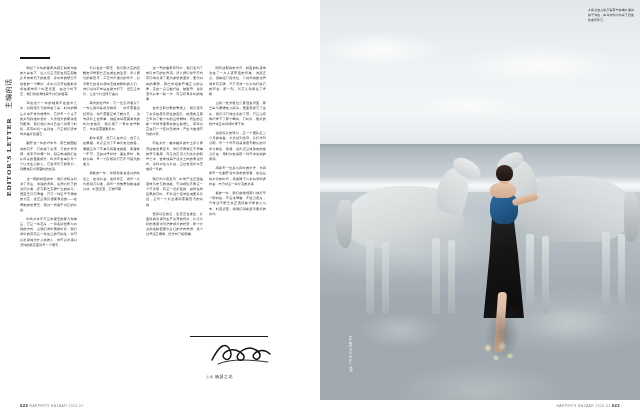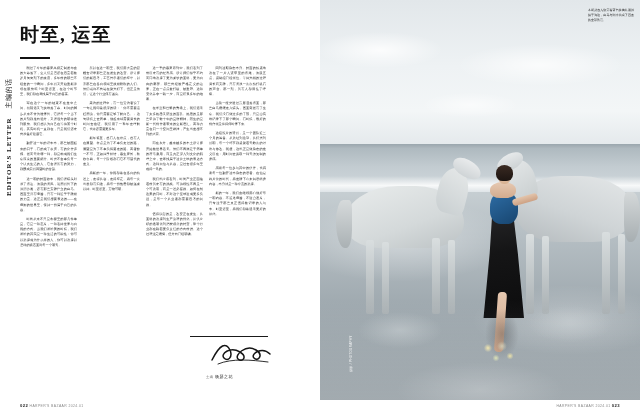--- a/index.html
+++ b/index.html
@@ -340,21 +340,20 @@
 <div class="spread">
 
   <div class="page-left">
 
     <div class="vertical-label">
       <span class="bold">EDITOR'S LETTER</span>
       &nbsp;&nbsp;
       <span>主编的话</span>
     </div>
 
-    <div class="headline">时至, 运至</div>
     <div class="rule"></div>
 
     <div class="col col-a">
       <p>刚过了今年的春夏高级定制发布会的大幕落下，全人们是否还在思量着被岁月匆匆刻下的痕迹，多年前的那些不经意的一个瞬间，多年后又开始重新浮现在眼前呢？时至运至，在这个时节里，我们都在寻找属于自己的答案。</p>
       <p>写在这个一年的结束不在意中之间，相隔远又飞快地落了幕。时间的脚步从来不曾为谁停留，它把每一个当下的片刻都推向远方，又把远方的期待送到眼前。我们总以为自己在等待某个时机，其实时机一直都在，只是我们还未曾准备好迎接它。</p>
       <p>翻开这一年的记事本，那些被圈起来的日子，有的成了欢庆，有的化作遗憾。然而无论哪一种，都是构成我们生命厚度的重要部分。时光不会辜负每一个认真生活的人，它会把所有的努力，都酿成日后回望时的甘甜。</p>
       <p>这一期的封面故事，我们把镜头对准了海边。清晨的海风，退潮后留下的湿润沙滩，还有那些安静伫立的白马。画面里没有喧嚣，只有一种近乎于静默的力量。这正是我们想要表达的——在喧闹的世界里，保持一份属于自己的从容。</p>
       <p>时尚从来不只是衣橱里的那几件单品，它是一种态度，一种看待世界与自我的方式。当我们谈论美的时候，我们谈论的其实是一种生活的可能性：你可以选择成为什么样的人，你可以选择以怎样的姿态面对每一个明天。</p>
     </div>
 

